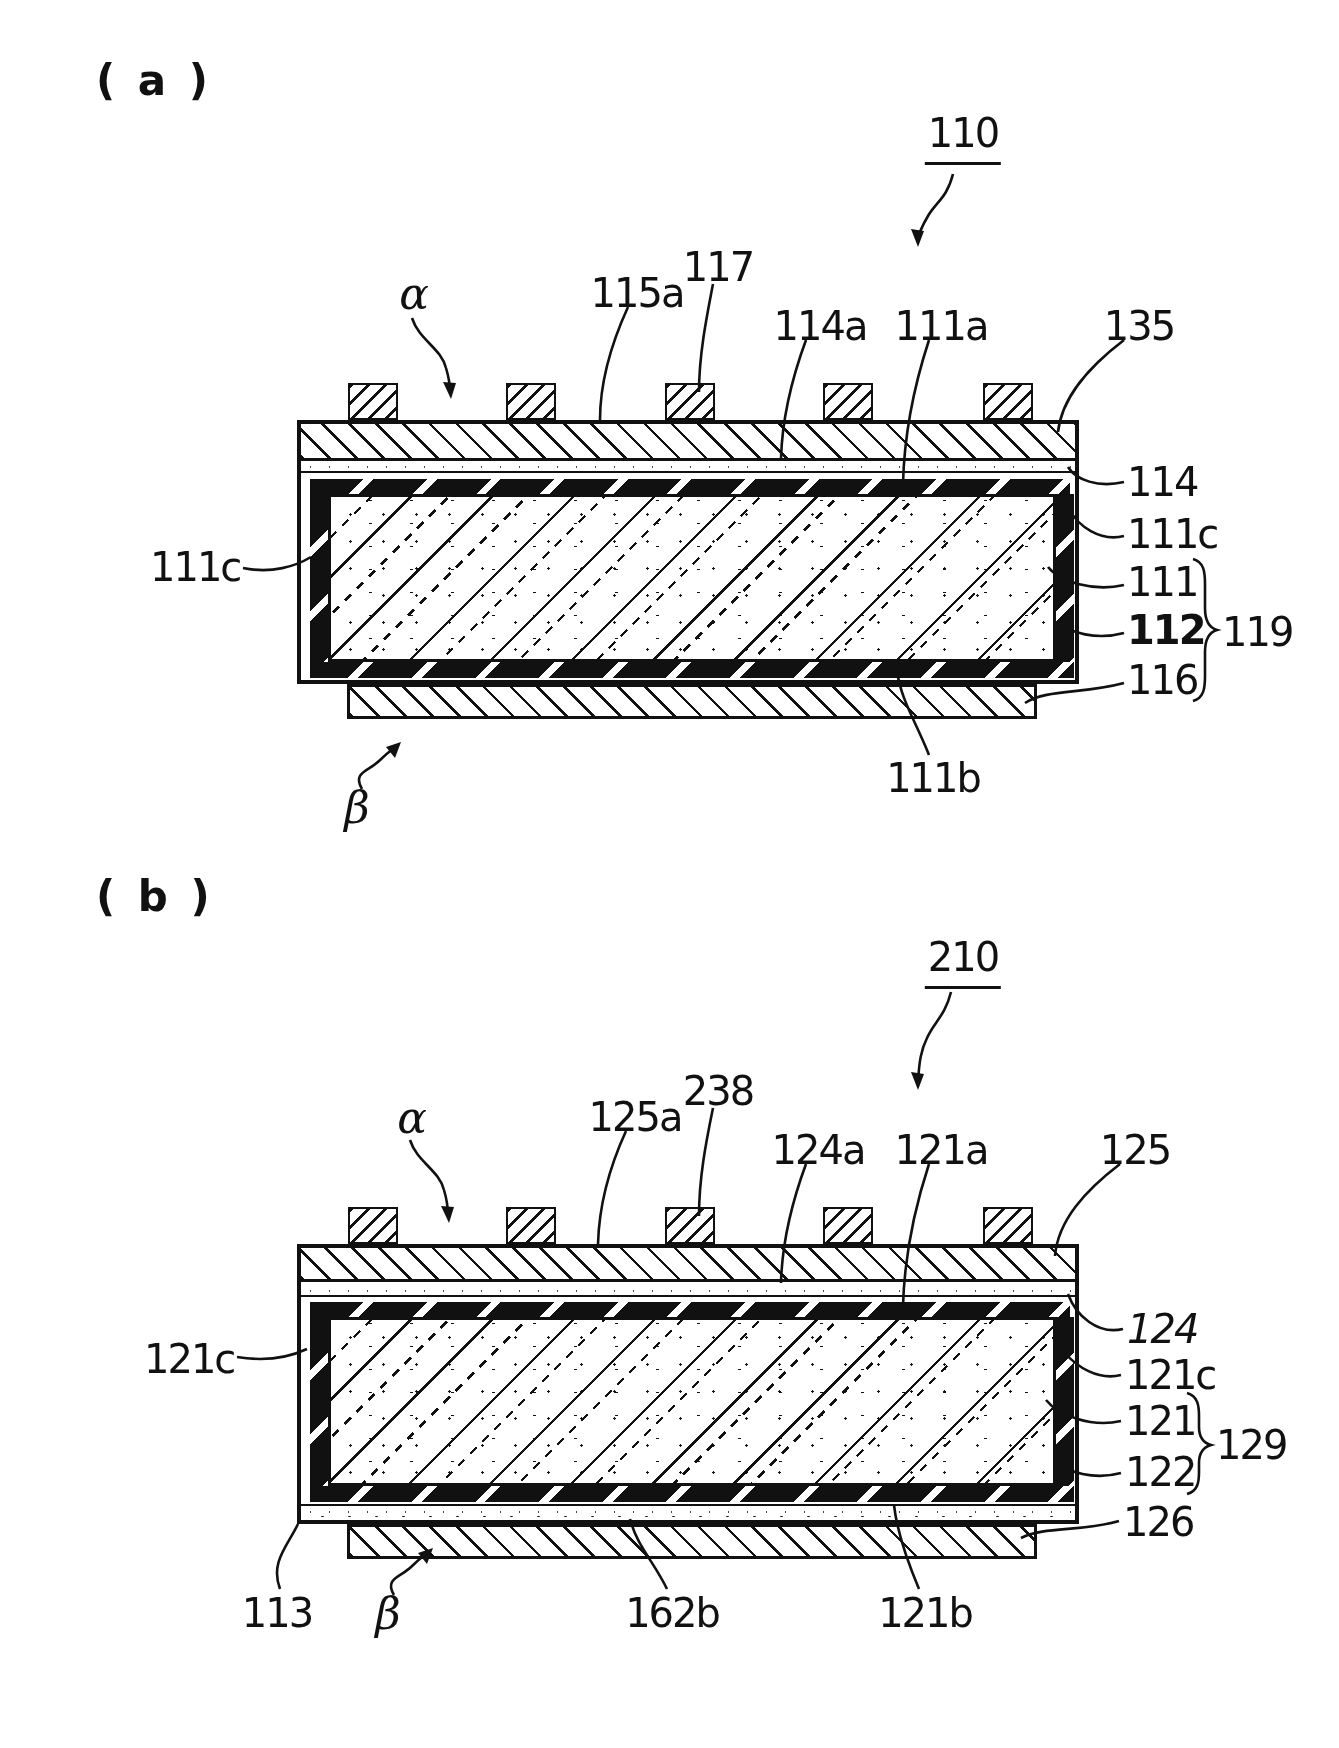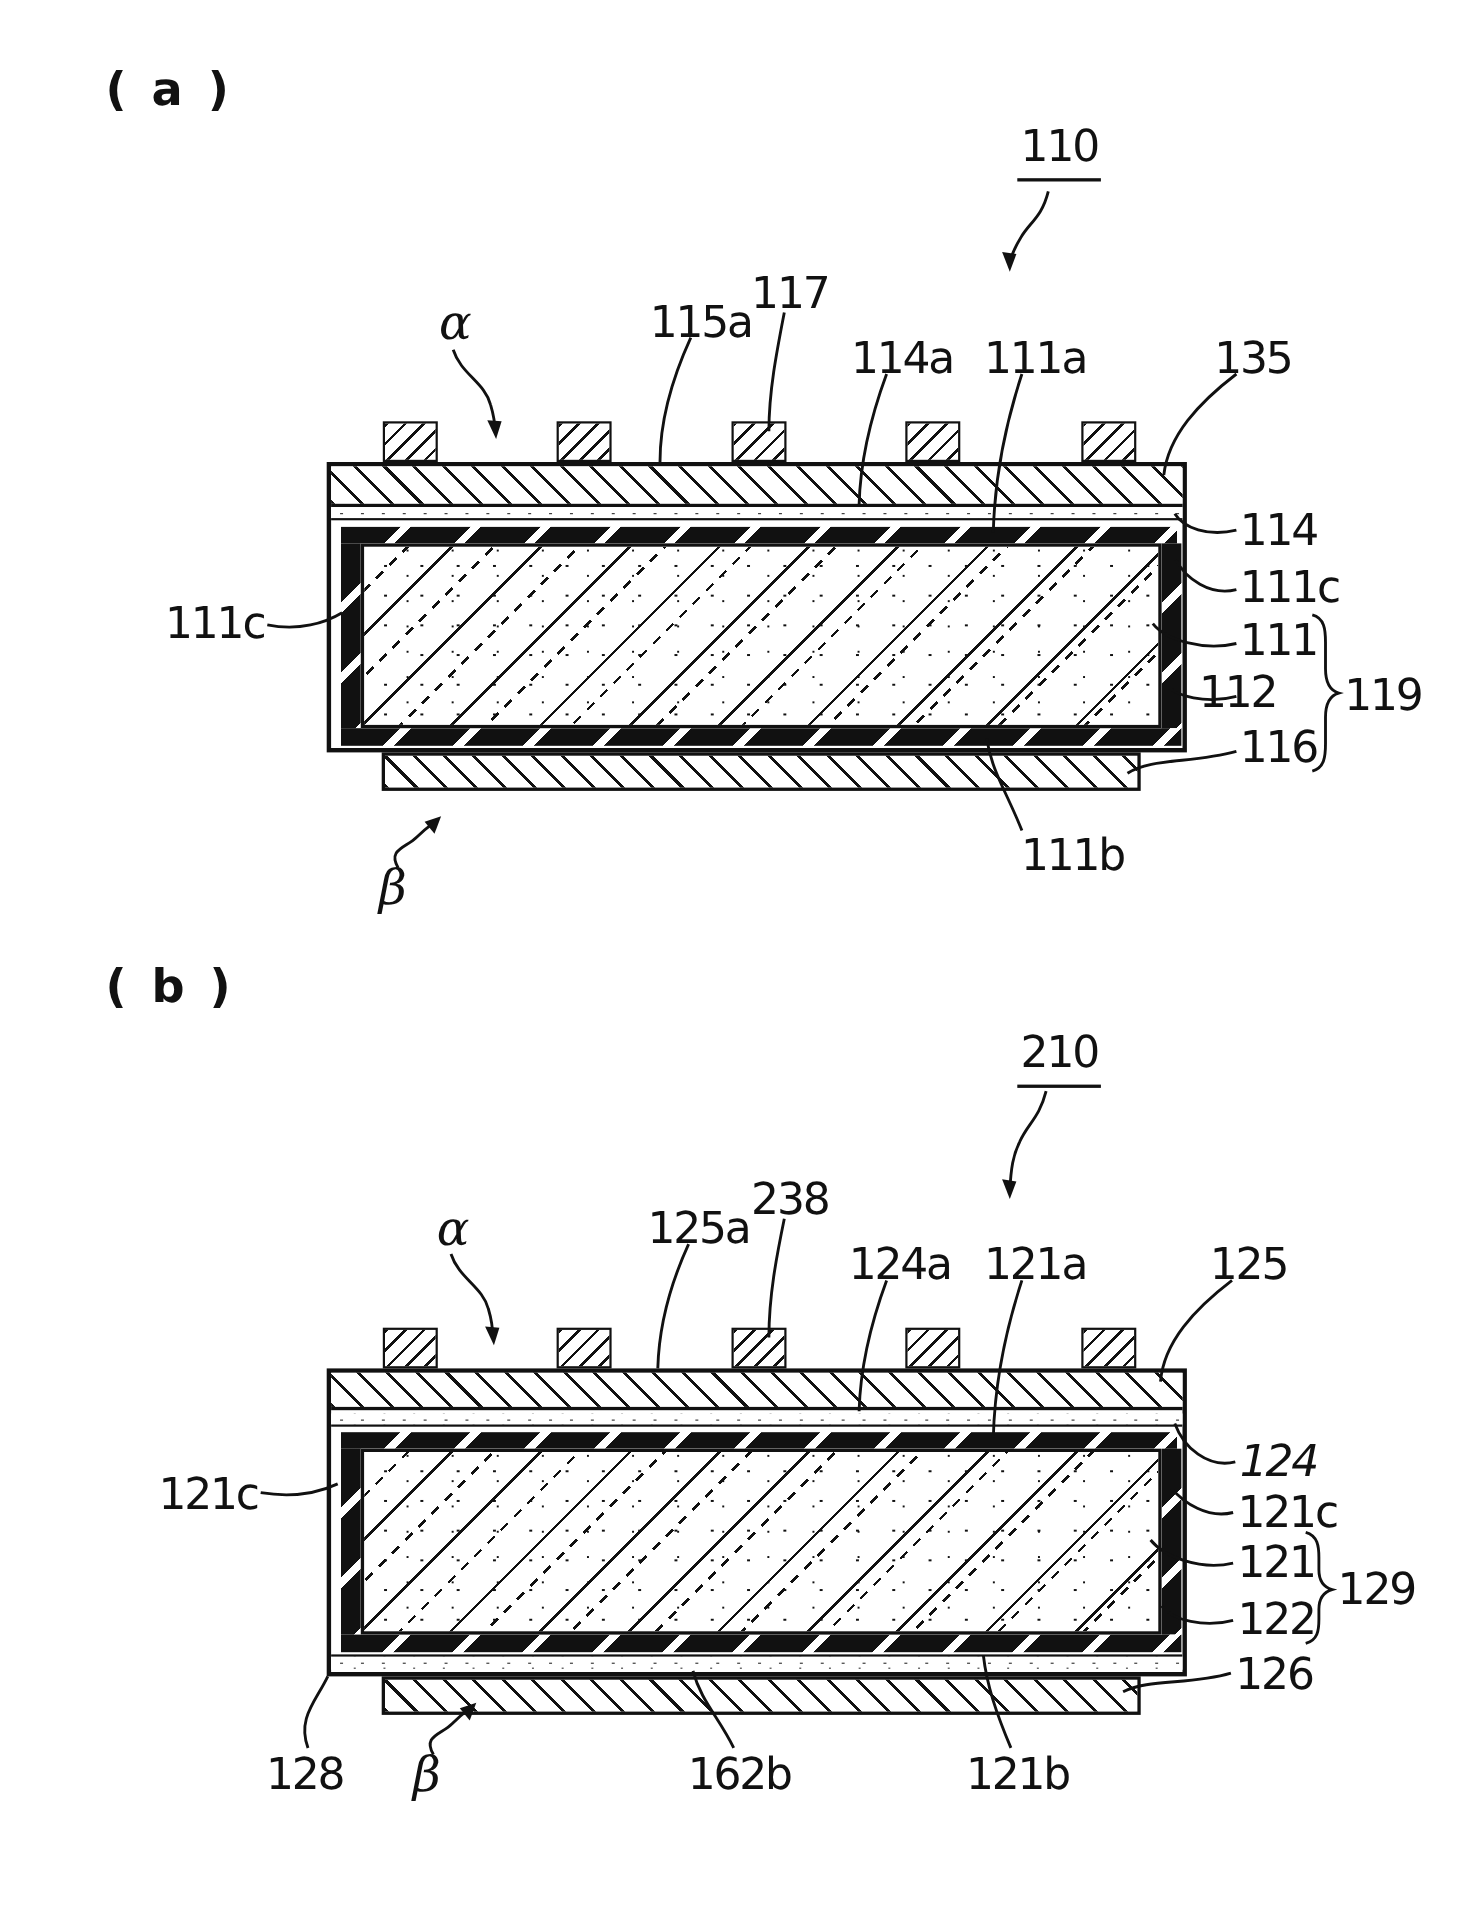--- a/index.html
+++ b/index.html
@@ -134,40 +134,40 @@
   <div class="lbl c" style="left:963px;top:112px;"><span class="module">110</span></div>
   <div class="lbl c greek" style="left:414px;top:272px;">α</div>
   <div class="lbl c" style="left:637px;top:272px;">115a</div>
   <div class="lbl c" style="left:718px;top:246px;">117</div>
   <div class="lbl c" style="left:820px;top:305px;">114a</div>
   <div class="lbl c" style="left:941px;top:305px;">111a</div>
   <div class="lbl c" style="left:1139px;top:305px;">135</div>
   <div class="lbl" style="left:1127px;top:461px;">114</div>
   <div class="lbl" style="left:1127px;top:513px;">111c</div>
   <div class="lbl" style="left:1127px;top:561px;">111</div>
-  <div class="lbl" style="left:1090px;top:609px;">112</div>
+  <div class="lbl" style="left:1127px;top:609px;font-weight:bold;">112</div>
   <div class="lbl" style="left:1222px;top:611px;">119</div>
   <div class="lbl" style="left:1127px;top:659px;">116</div>
   <div class="lbl" style="left:150px;top:546px;">111c</div>
-  <div class="lbl c" style="left:975px;top:757px;text-align:center;">111b</div>
+  <div class="lbl c" style="left:933px;top:757px;text-align:center;">111b</div>
   <div class="lbl c greek" style="left:357px;top:786px;">β</div>
 
   <div class="lbl panel-lbl" style="left:96px;top:876px;">( b )</div>
   <div class="lbl c" style="left:963px;top:936px;"><span class="module">210</span></div>
   <div class="lbl c greek" style="left:412px;top:1096px;">α</div>
   <div class="lbl c" style="left:635px;top:1096px;">125a</div>
   <div class="lbl c" style="left:718px;top:1070px;">238</div>
   <div class="lbl c" style="left:818px;top:1129px;">124a</div>
   <div class="lbl c" style="left:941px;top:1129px;">121a</div>
   <div class="lbl c" style="left:1135px;top:1129px;">125</div>
   <div class="lbl" style="left:1127px;top:1308px;font-style:italic;">124</div>
   <div class="lbl" style="left:1125px;top:1354px;">121c</div>
   <div class="lbl" style="left:1125px;top:1400px;">121</div>
   <div class="lbl" style="left:1125px;top:1451px;">122</div>
   <div class="lbl" style="left:1216px;top:1424px;">129</div>
   <div class="lbl" style="left:1123px;top:1501px;">126</div>
   <div class="lbl" style="left:144px;top:1338px;">121c</div>
-  <div class="lbl c" style="left:277px;top:1592px;">128</div>
+  <div class="lbl c" style="left:277px;top:1592px;">113</div>
   <div class="lbl c greek" style="left:388px;top:1592px;">β</div>
   <div class="lbl c" style="left:672px;top:1592px;">162b</div>
   <div class="lbl c" style="left:925px;top:1592px;">121b</div>
 
 </div>
 
 </body></html>

